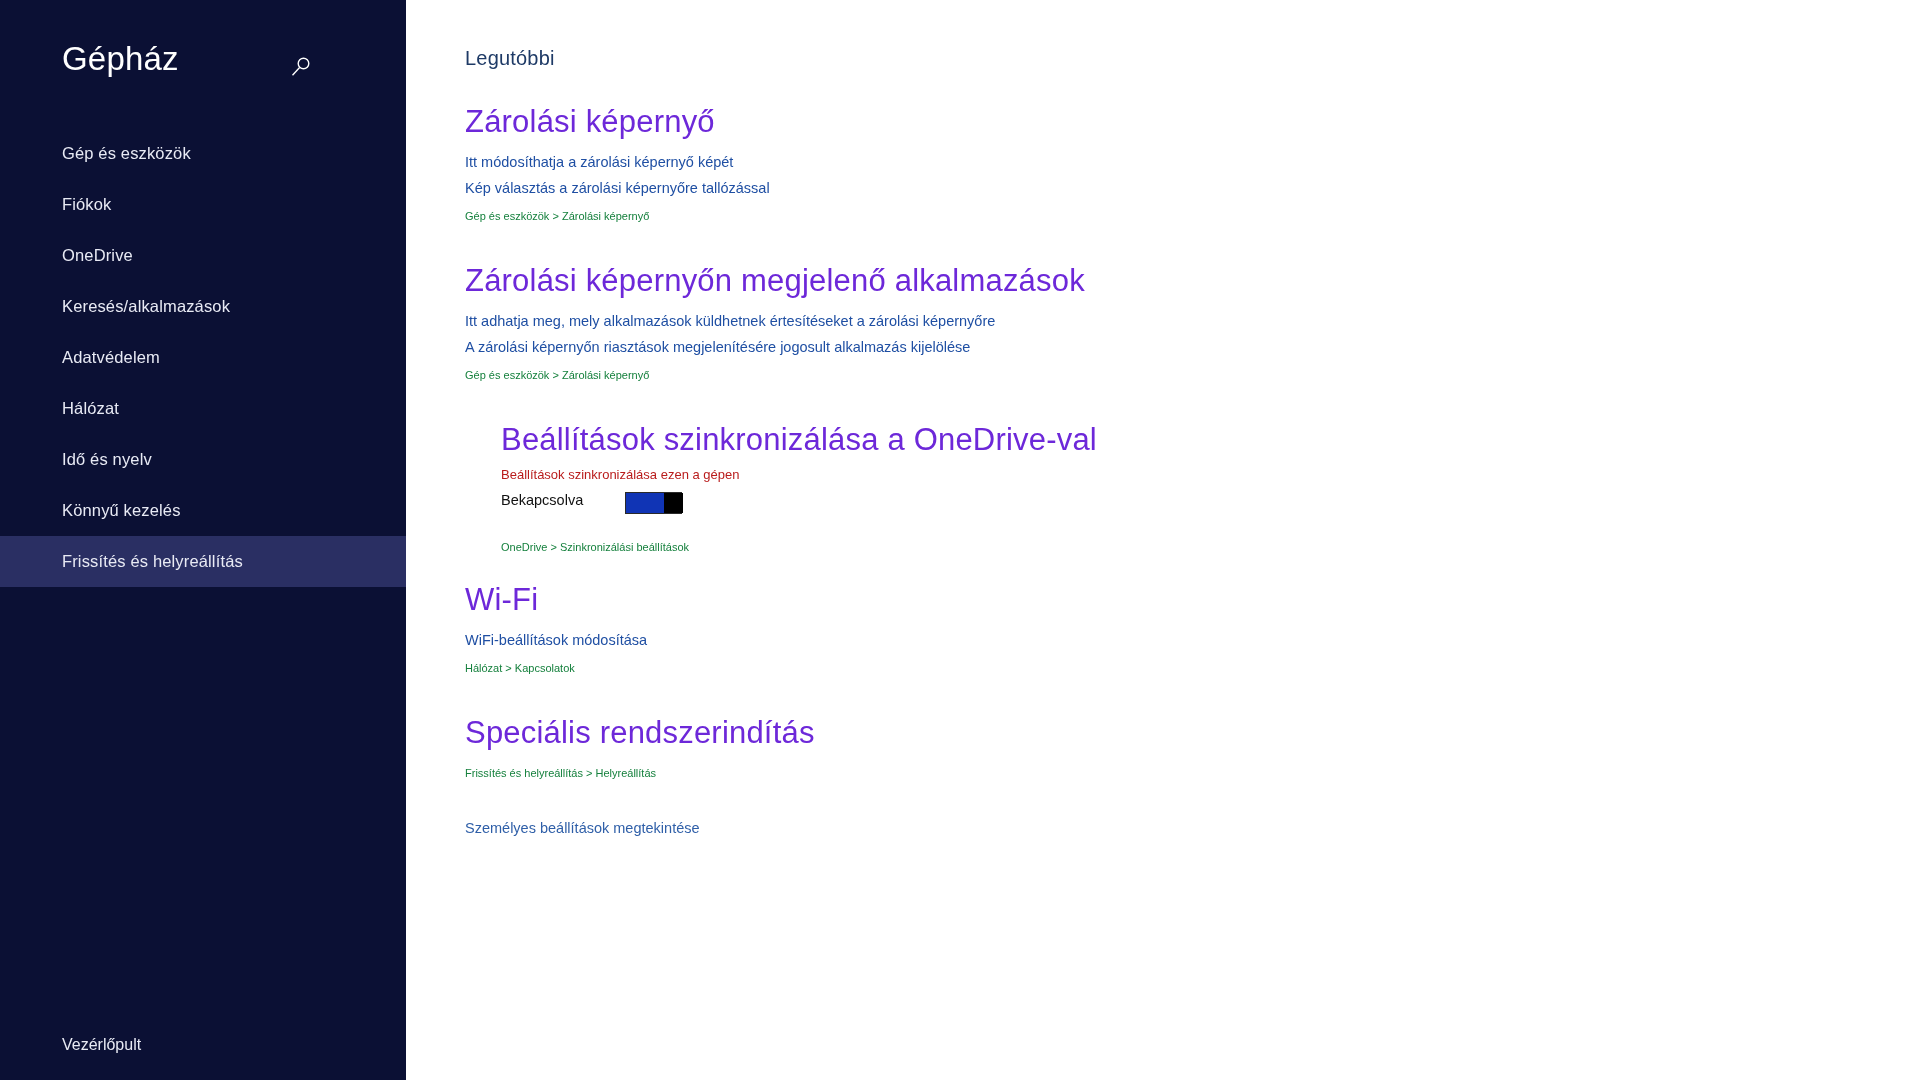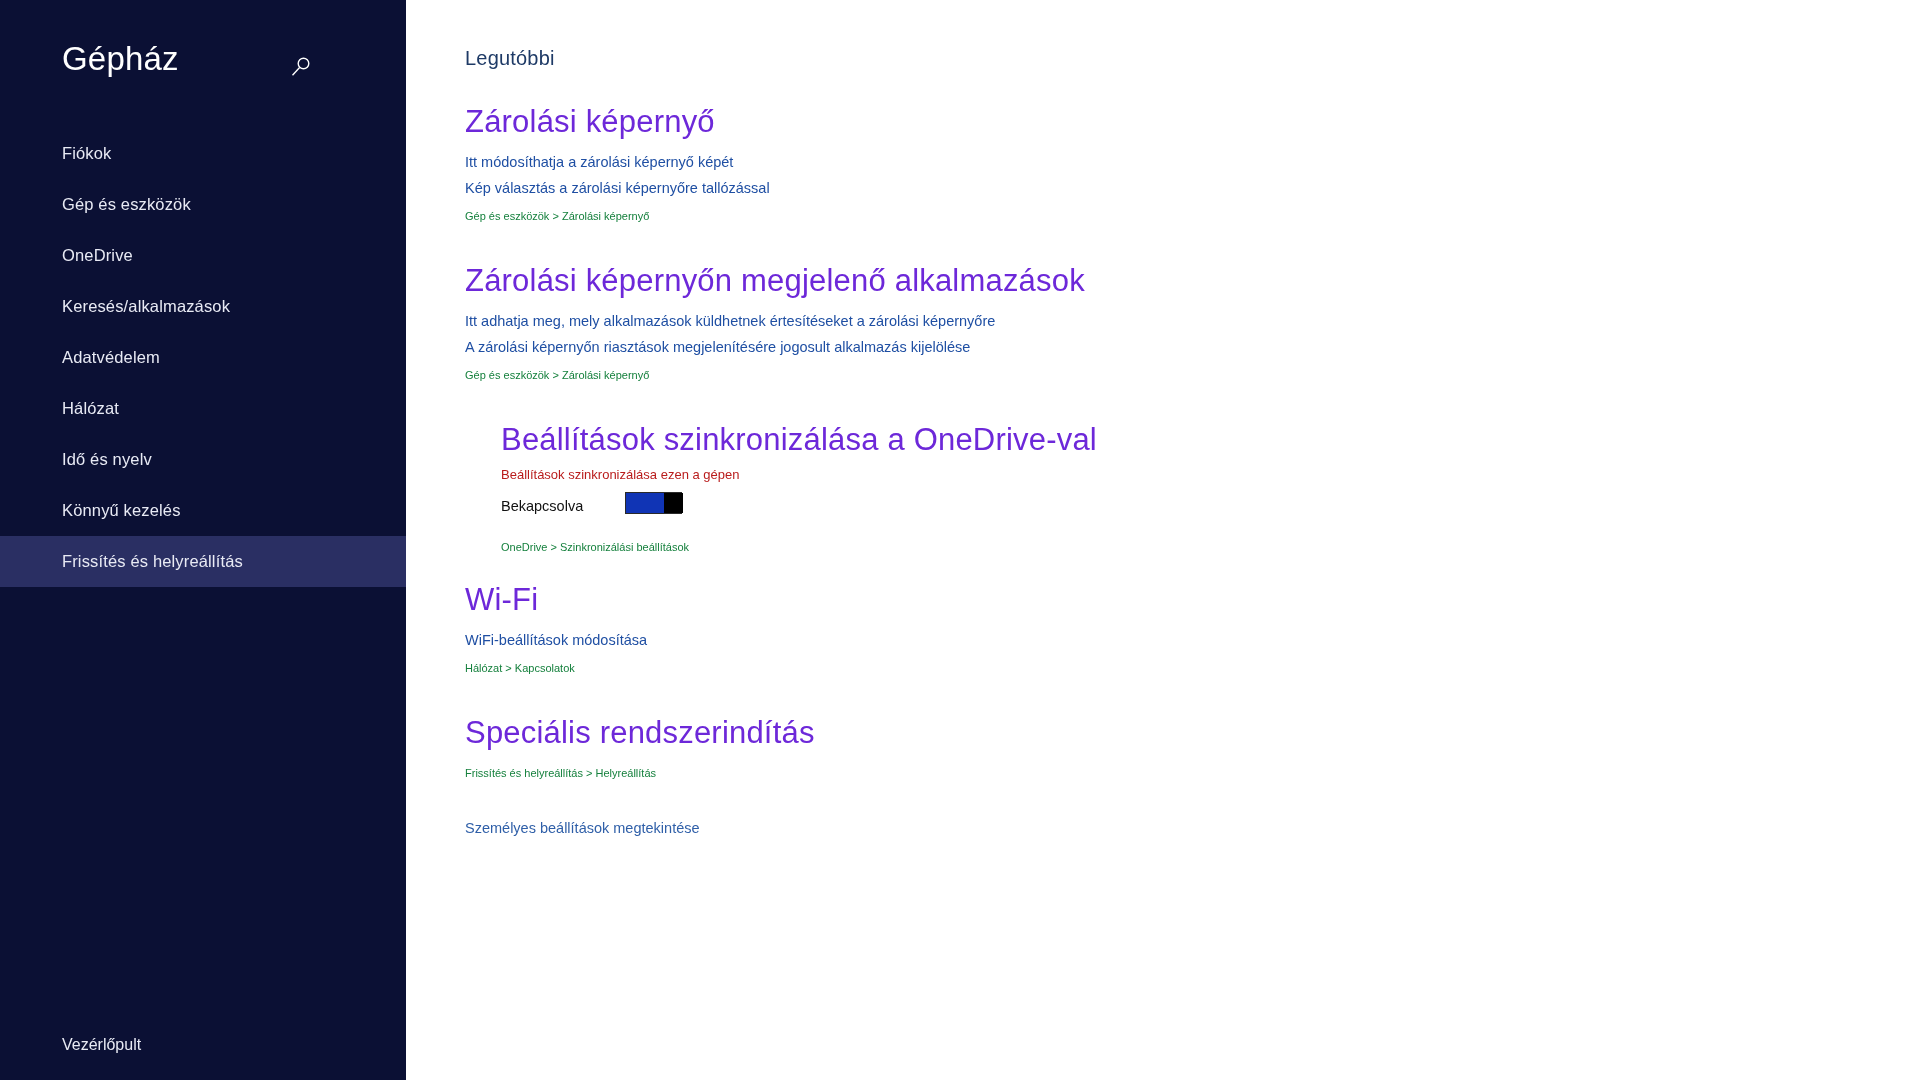--- a/index.html
+++ b/index.html
@@ -112,21 +112,21 @@
     display: block;
     font-size: 11px;
     color: #15803d;
     line-height: 26px;
     margin-top: 2px;
     cursor: pointer;
     width: fit-content;
   }
   .toggle-row {
     display: flex;
-    align-items: flex-end;
+    align-items: flex-start;
     margin: 10px 0 20px 0;
     gap: 16px;
   }
   .toggle-label {
     font-size: 14.5px;
     color: #111111;
     margin-right: 20px;
     min-width: 88px;
   }
   .toggle {
@@ -168,24 +168,24 @@
 
     <div class="search-icon">
       <svg viewBox="0 0 22 22" width="22" height="22" aria-hidden="true">
         <circle cx="13.5" cy="7.5" r="5.3" fill="none" stroke="#ffffff" stroke-width="1.4"></circle>
         <line x1="9.6" y1="11.6" x2="2.5" y2="19.2" stroke="#ffffff" stroke-width="1.4"></line>
       </svg>
     </div>
 
     <div class="nav-list">
       <div class="nav-item">
+        <span>Gép és eszközök</span>
+      </div>
+      <div class="nav-item">
         <span>Fiókok</span>
-      </div>
-      <div class="nav-item">
-        <span>Gép és eszközök</span>
       </div>
       <div class="nav-item">
         <span>OneDrive</span>
       </div>
       <div class="nav-item">
         <span>Keresés/alkalmazások</span>
       </div>
       <div class="nav-item">
         <span>Adatvédelem</span>
       </div>

